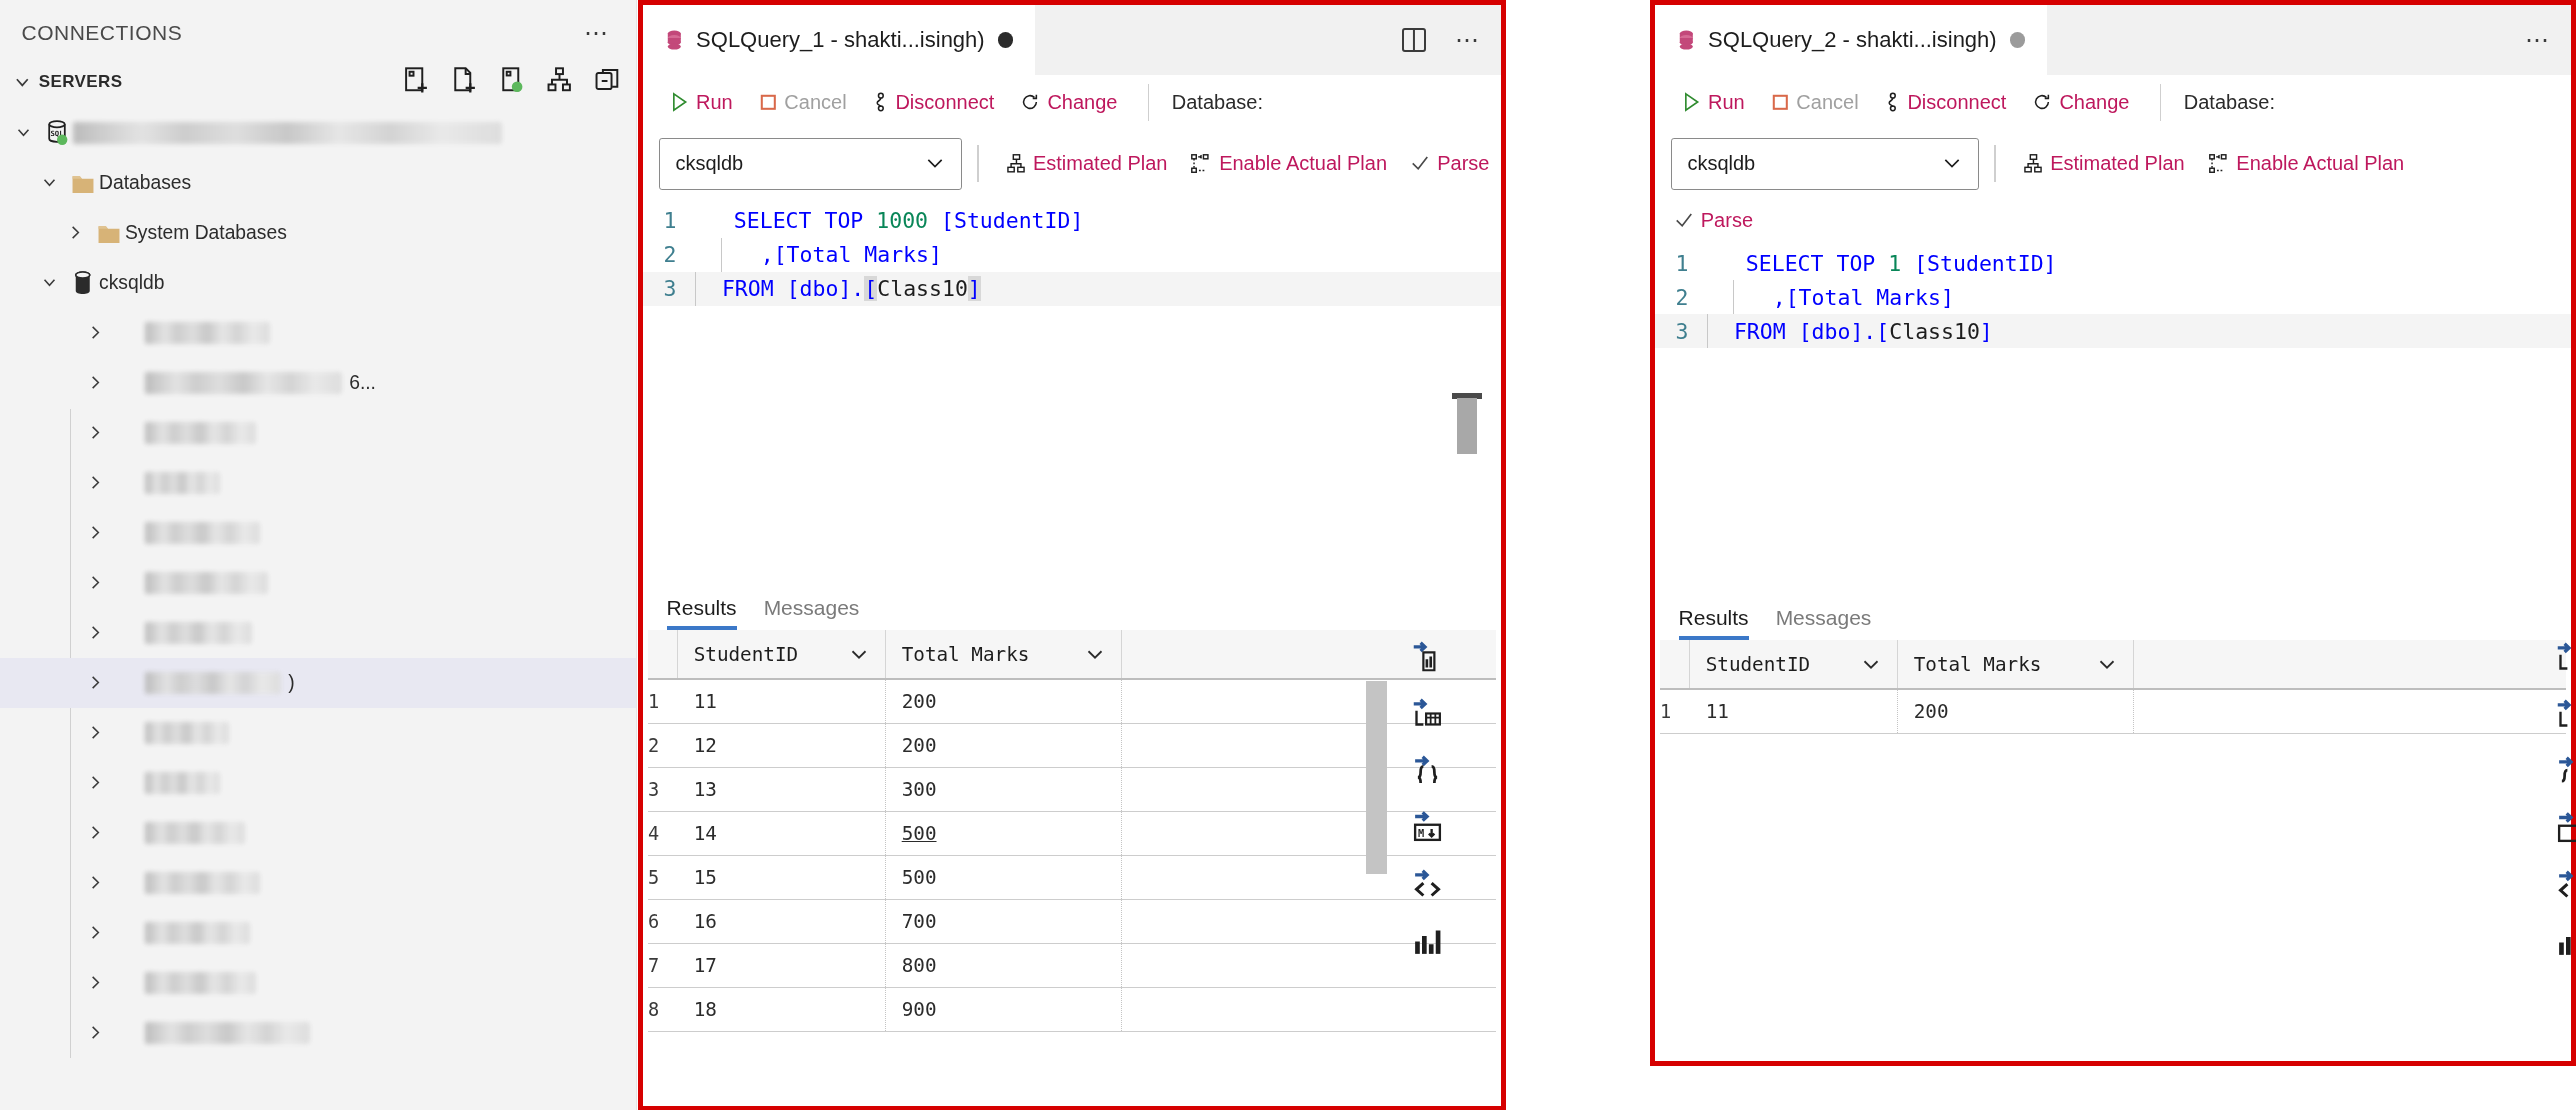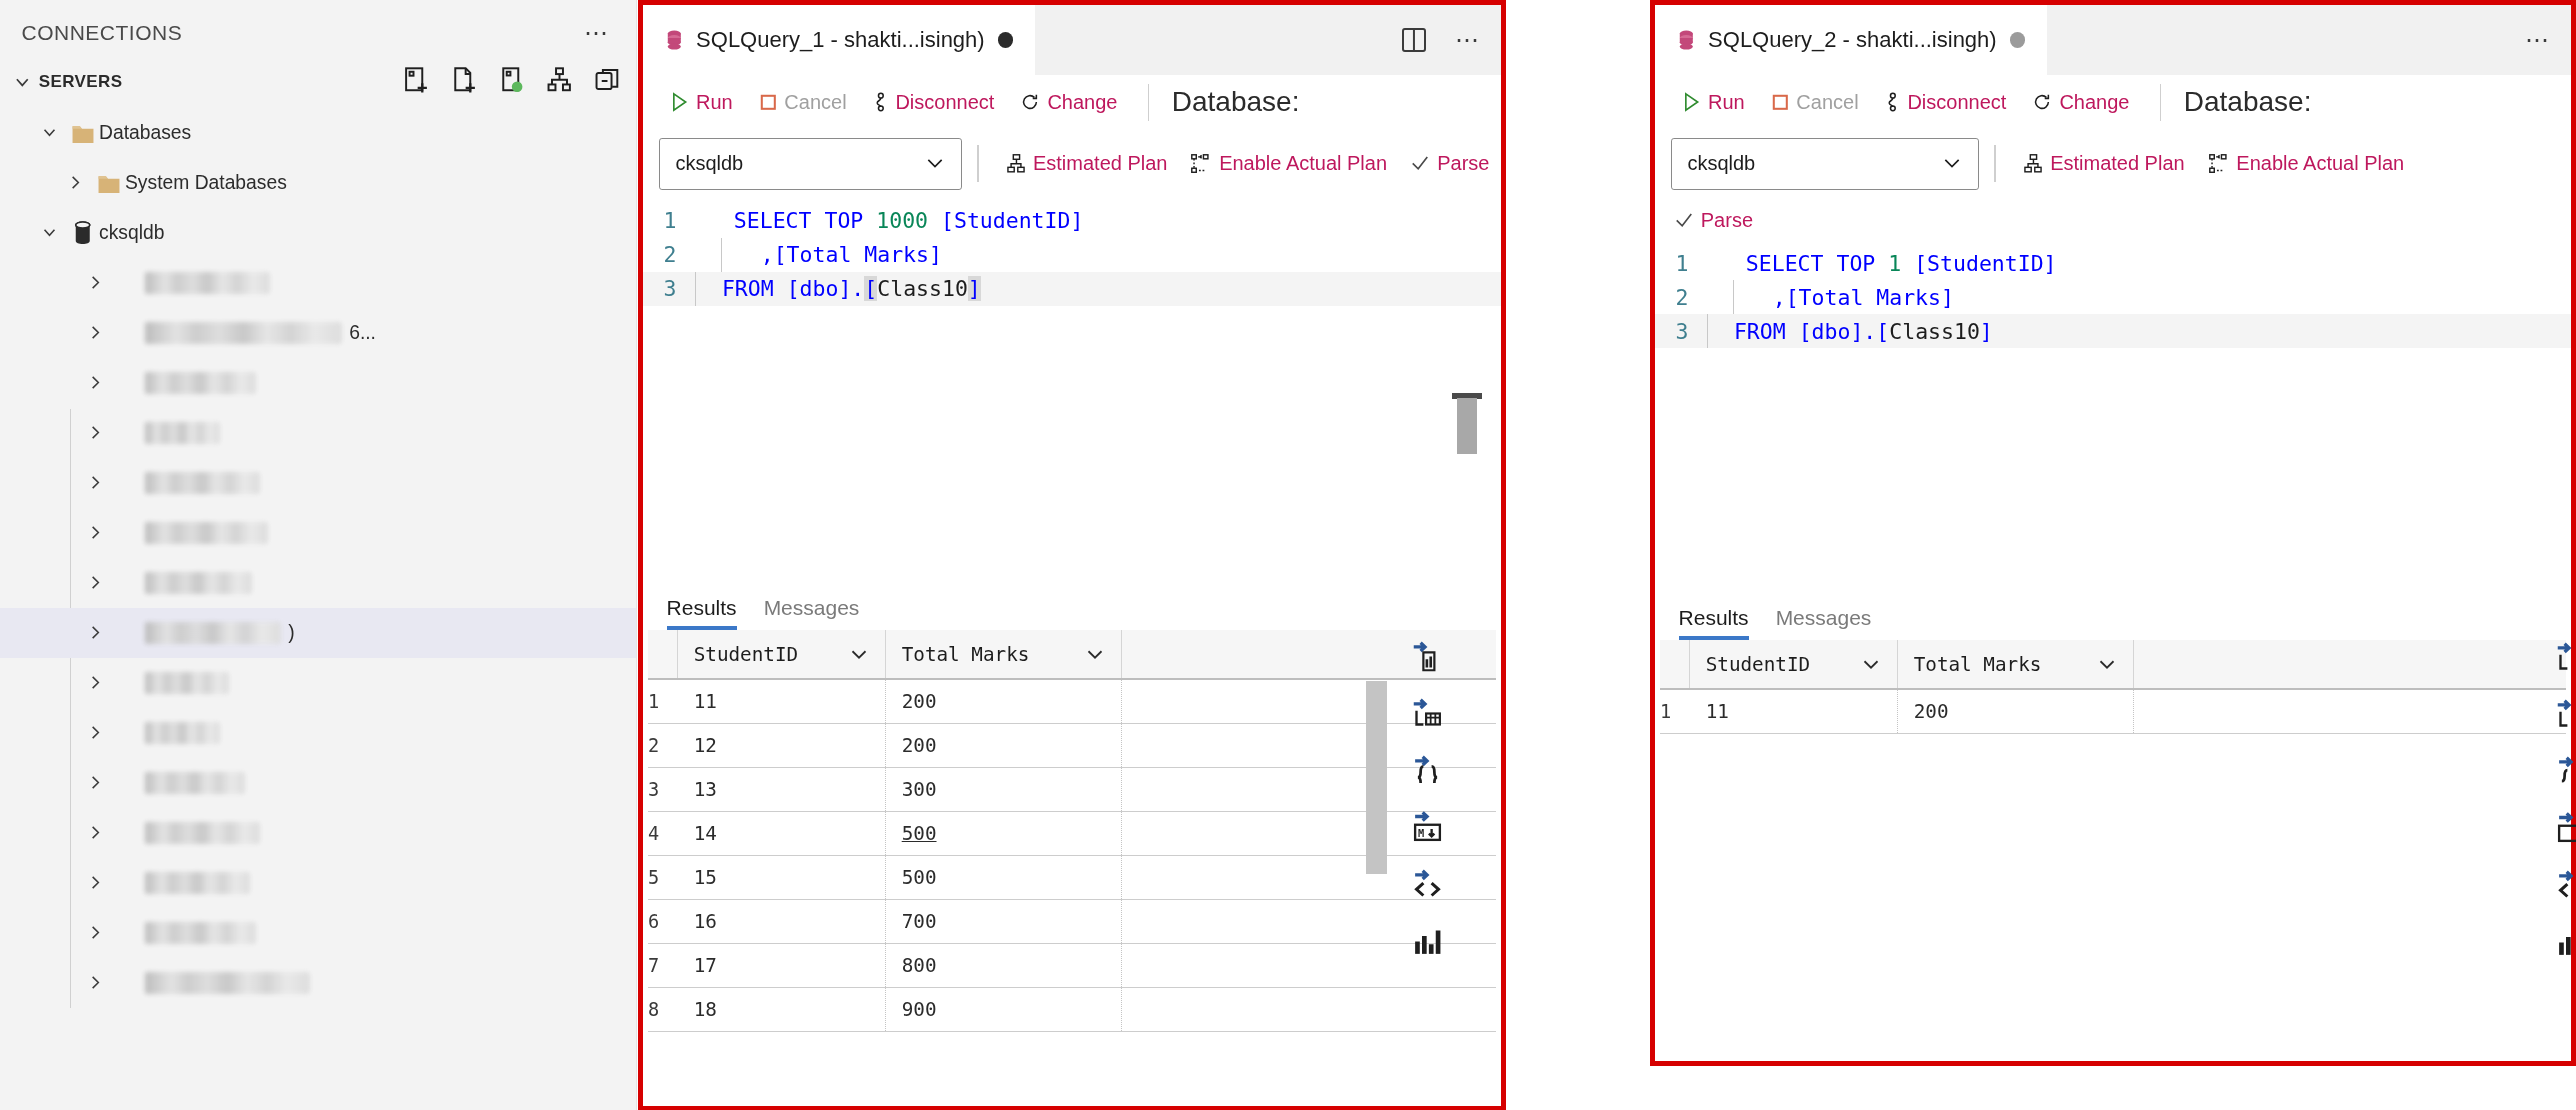--- a/index.html
+++ b/index.html
@@ -74,21 +74,21 @@
   .split-icon { width: 24px; height: 24px; border: 2.1px solid #3b3b3b; border-radius: 2.9px; position: relative; cursor: pointer; }
   .split-icon:after { content:""; position:absolute; left: 50%; top: 0; bottom: 0; width: 2.1px; background: #3b3b3b; transform: translateX(-50%); }
 
   .qtoolbar { display: flex; align-items: center; height: 54px; padding-left: 15.7px; gap: 2.9px; background:#fff; }
   .tbtn {
     display: flex; align-items: center; gap: 7.2px; padding: 4.3px 11.5px;
     font-size: 20px; color: #be185d; cursor: pointer; white-space: nowrap;
   }
   .tbtn.disabled { color: #a0a0a0; cursor: default; }
   .tsep { width: 1.4px; height: 37px; background: #cfcfcf; margin: 0 15.7px; }
-  .db-label { font-size: 28px; color: #2b2b2b; margin-left: 4.3px; }
+  .db-label { font-size: 20px; color: #2b2b2b; margin-left: 4.3px; }
 
   .qtoolbar2 { display: flex; align-items: center; height: 69px; padding-left: 15.7px; gap: 0; background: #fff; }
   .db-select {
     width: 308px; height: 52px; border: 1.4px solid #8a8a8a; border-radius: 2.9px;
     display: flex; align-items: center; justify-content: space-between;
     padding: 0 15.7px; font-size: 20px; color: #1d1d1d; background: #fff; cursor: pointer;
   }
 
   .editor { position: relative; background: #fff; overflow: hidden; }
   .code-line { display: flex; align-items: center; height: 34px; font-family: "DejaVu Sans Mono", monospace; font-size: 21.5px; }
@@ -181,20 +181,34 @@
             <rect x="2.5" y="6" width="13" height="14" rx="1.6"></rect>
               <path d="M7 13h5"></path>
             <path d="M8 6V3.5h12.5V18H16"></path>
           </svg>
         </span>
       </span>
     </div>
 
     <div class="tree" id="tree">
       <div class="guide" style="top:301px;bottom:0;"></div>
+    <div class="tnode indent-1">
+          <span class="tw"><svg width="17" height="17" viewBox="0 0 24 24" fill="none" stroke="#3b3b3b" stroke-width="2.2">
+              <path d="M5 8l7 8 7-8"></path>
+            </svg></span>
+          <span class="ticon">
+            <svg width="24" height="27" viewBox="0 0 22 26">
+              <ellipse cx="11" cy="4" rx="7.5" ry="3" fill="none" stroke="#1f1f1f" stroke-width="1.7"></ellipse>
+              <path d="M3.5 4v14c0 1.7 3.3 3 7.5 3s7.5-1.3 7.5-3V4" fill="none" stroke="#1f1f1f" stroke-width="1.7"></path>
+              <text x="11" y="15" font-size="7" font-family="monospace" font-weight="bold" text-anchor="middle" fill="#1f1f1f">SQL</text>
+              <circle cx="16" cy="19" r="5" fill="#5cb85c"></circle>
+            </svg>
+          </span>
+          <span class="blur-bar" style="width: 429px;"></span>
+        </div>
         <div class="tnode indent-2">
           <span class="tw"><svg width="17" height="17" viewBox="0 0 24 24" fill="none" stroke="#3b3b3b" stroke-width="2.2">
               <path d="M5 8l7 8 7-8"></path>
             </svg></span>
           <span class="ticon">
             <svg width="26" height="23" viewBox="0 0 24 22">
               <path d="M2 4h7l2 2.4h11V20H2z" fill="#d7b377"></path>
               <path d="M2 4h7l2 2.4H2z" fill="#e0c391"></path>
             </svg>
           </span>

